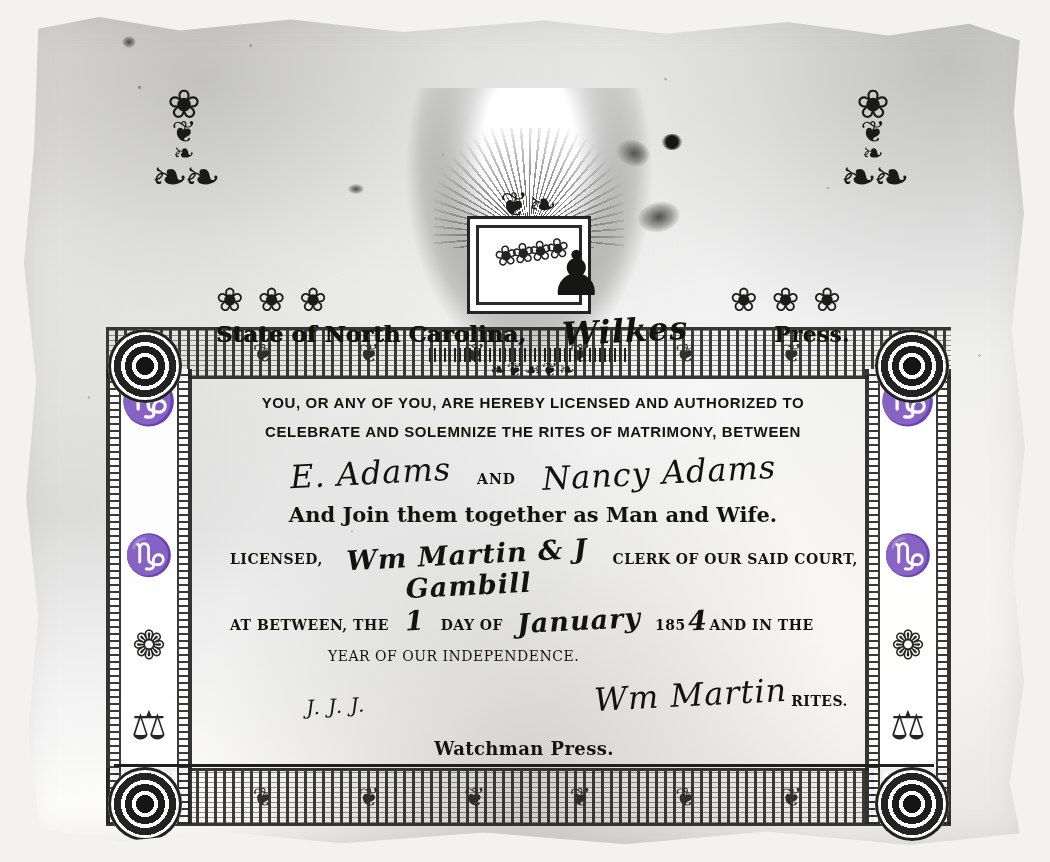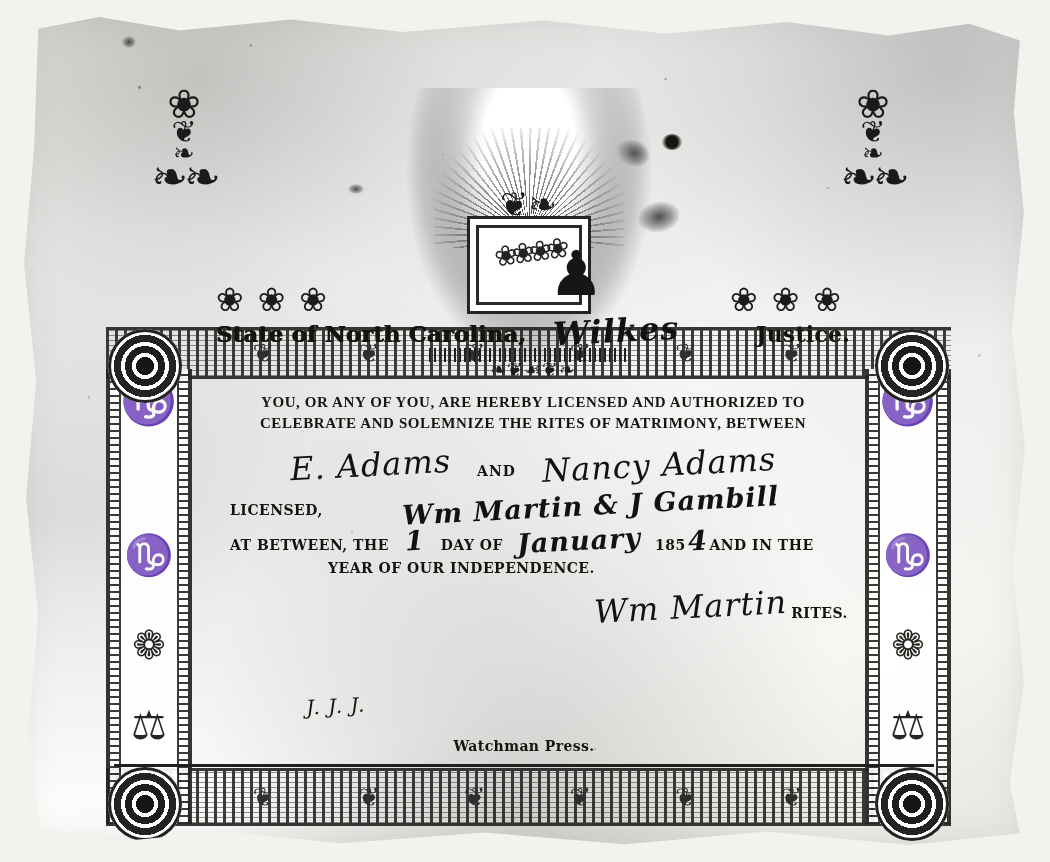--- a/index.html
+++ b/index.html
@@ -320,25 +320,25 @@
     letter-spacing: .2px;
     margin: 2px 0;
   }
   .line-b {
     font-family: "DejaVu Serif", serif;
     font-weight: 700;
     font-size: 14.5px;
     margin: 8px 0 14px;
   }
   .caps {
-    font-family: Liberation Serif, serif;
+    font-family: Liberation Sans, sans-serif;
     font-weight: 700;
     font-size: 15px;
     letter-spacing: .6px;
-    margin: 4px 0;
+    margin: 12px 0;
   }
 
   .names-row {
     display: flex;
     align-items: baseline;
     justify-content: center;
     gap: 26px;
     margin: 14px 0 6px;
     height: 38px;
   }
@@ -366,24 +366,24 @@
     font-size: 14px;
     letter-spacing: .5px;
     margin: 4px 0;
     padding-left: 22px;
   }
   .wit-row .grow { flex: 1; text-align: center; }
   .right-txt { white-space: nowrap; }
 
   .indep {
     font-family: "DejaVu Serif", serif;
-    font-weight: 700;
+    font-weight: 400;
     font-size: 14px;
     letter-spacing: .5px;
-    margin-top: 4px;
+    margin-top: 12px;
     padding-left: 120px;
     text-align: left;
   }
 
   .clerk-sig {
     margin-top: 12px;
     text-align: right;
     padding-right: 10px;
     white-space: nowrap;
   }
@@ -394,21 +394,21 @@
     letter-spacing: .5px;
   }
 
   .press-line {
     position: absolute;
     left: 0; right: 0;
     top: 726px;
     text-align: center;
     font-family: "DejaVu Serif", serif;
     font-weight: 700;
-    font-size: 14px;
+    font-size: 18px;
     letter-spacing: .4px;
     color: #15150f;
   }
 
   .bottom-rule {
     position: absolute;
     left: 96px;
     right: 96px;
     top: 752px;
     border-top: 3px solid #1f1f1d;
@@ -520,39 +520,41 @@
       <div class="rosette tr"></div>
       <div class="rosette bl"></div>
       <div class="rosette br"></div>
     </div>
 
     <div class="panel">
 
       <div class="state-line">
         <span class="blackletter">State of North Carolina,</span>
         <span class="hand big" style="margin:0 10px 0 -40px;">Wilkes</span>
-        <span class="county-word">Justice.</span>
+        <span class="county-word">Press.</span>
       </div>
 
       <div class="rule-orn">❧❦☙❦❧</div>
 
 
       <div class="caps">YOU, OR ANY OF YOU, ARE HEREBY LICENSED AND AUTHORIZED TO</div>
       <div class="caps">CELEBRATE AND SOLEMNIZE THE RITES OF MATRIMONY, BETWEEN</div>
 
       <div class="names-row">
         <span class="hand big">E. Adams</span>
         <span class="and-word">AND</span>
         <span class="hand big">Nancy Adams</span>
       </div>
 
+      <div class="join-line">And Join them together as Man and Wife.</div>
 
       <div class="wit-row">
         <span>LICENSED,</span>
         <span class="grow hand med">Wm Martin &amp; J Gambill</span>
+        <span class="right-txt">CLERK OF OUR SAID COURT,</span>
       </div>
 
       <div class="wit-row">
         <span>AT BETWEEN, THE</span>
         <span class="hand med" style="margin:0 16px;">1</span>
         <span>DAY OF</span>
         <span class="hand med" style="margin:0 14px;">January</span>
         <span>185</span>
         <span class="hand med" style="margin:0 2px;">4</span>
         <span>AND IN THE</span>

